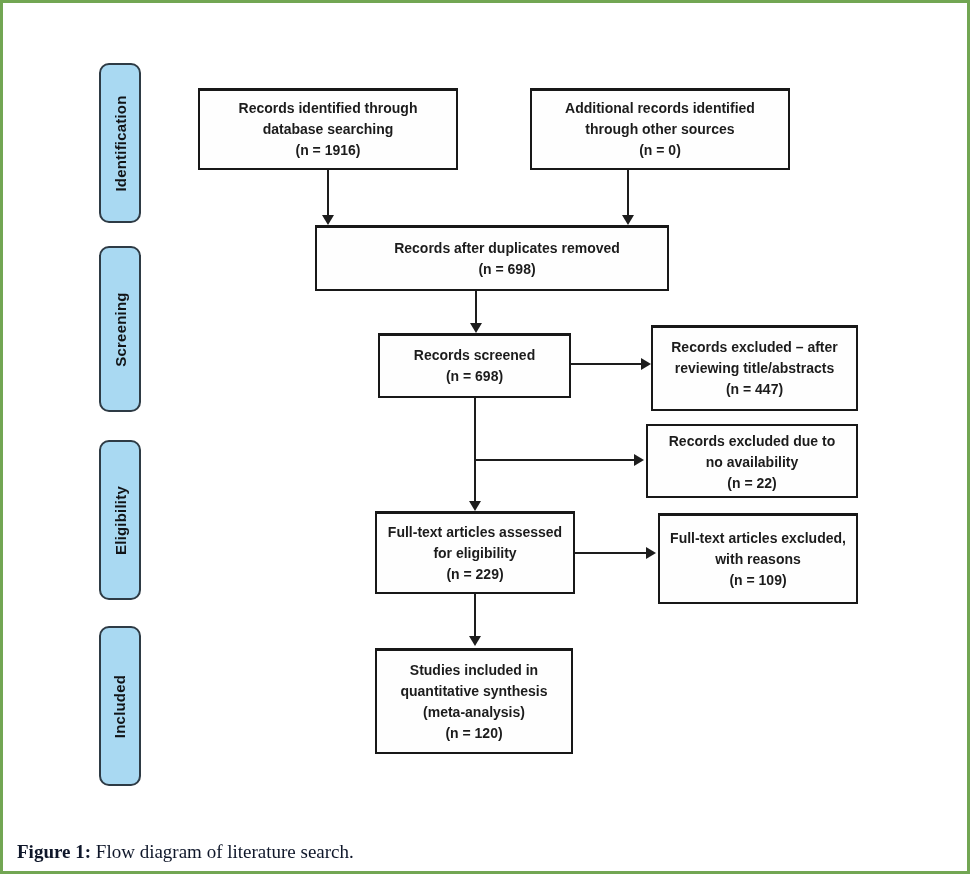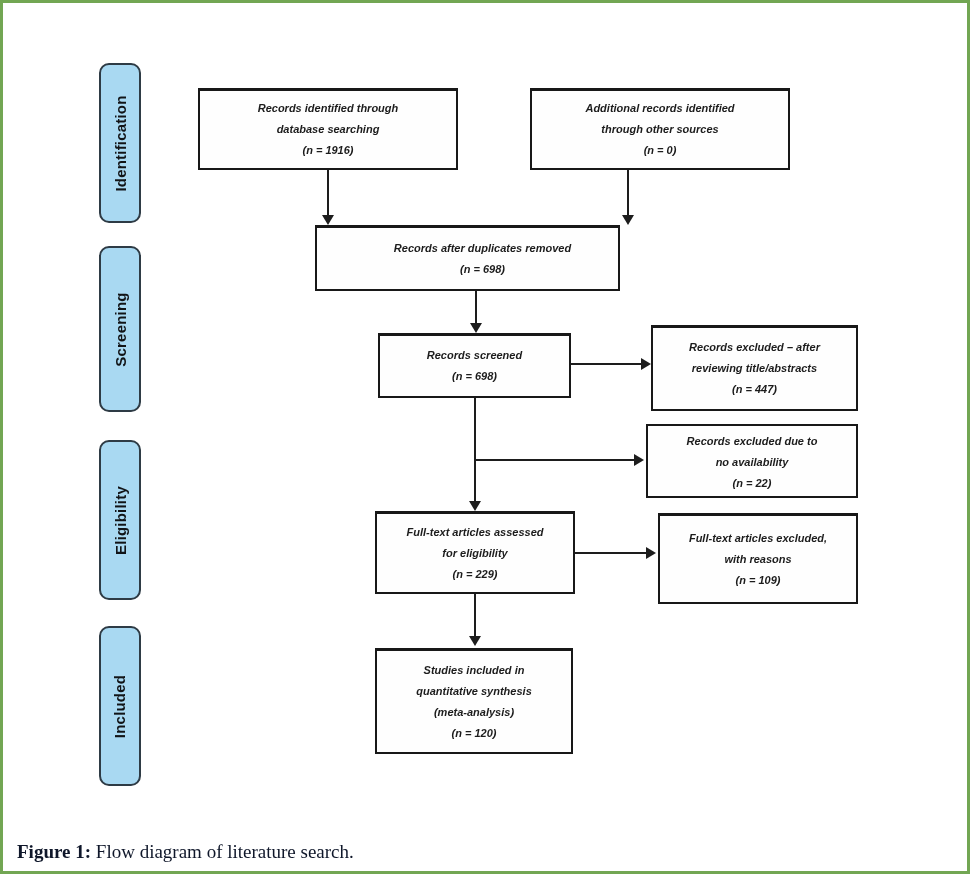--- a/index.html
+++ b/index.html
@@ -44,25 +44,24 @@
     border-top-width: 3px;
     box-sizing: border-box;
     display: flex;
     flex-direction: column;
     align-items: center;
     justify-content: center;
     text-align: center;
     padding: 2px 6px;
   }
   .fbox .ln {
-    font-size: 11px;
+    font-size: 14px;
     font-weight: bold;
     color: #1c1c1c;
     line-height: 21px;
-    font-style: italic;
   }
 
   
   .vline { position: absolute; width: 2px; background: #1d1d1d; }
   .hline { position: absolute; height: 2px; background: #1d1d1d; }
   .ah-down {
     position: absolute; width: 0; height: 0;
     border-left: 6px solid transparent;
     border-right: 6px solid transparent;
     border-top: 10px solid #1d1d1d;
@@ -107,21 +106,21 @@
     <div class="ln">Records identified through</div>
     <div class="ln">database searching</div>
     <div class="ln">(n = 1916)</div>
   </div>
   <div class="fbox" style="left:495px;top:85px;width:260px;height:82px;margin-left:32px;">
     <div class="ln">Additional records identified</div>
     <div class="ln">through other sources</div>
     <div class="ln">(n = 0)</div>
   </div>
 
-  <div class="fbox" style="left:312px;top:222px;width:305px;height:66px;padding-left:36px;">
+  <div class="fbox" style="left:312px;top:222px;width:354px;height:66px;padding-left:36px;">
     <div class="ln">Records after duplicates removed</div>
     <div class="ln">(n = 698)</div>
   </div>
 
   <div class="fbox" style="left:375px;top:330px;width:193px;height:65px;">
     <div class="ln">Records screened</div>
     <div class="ln">(n = 698)</div>
   </div>
 
   <div class="fbox" style="left:648px;top:322px;width:207px;height:86px;">

